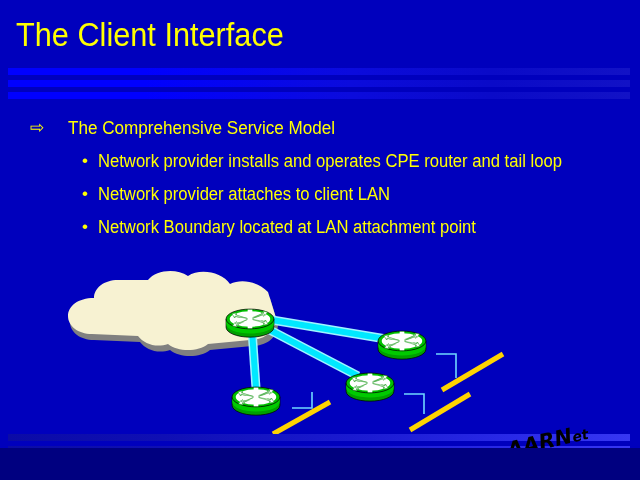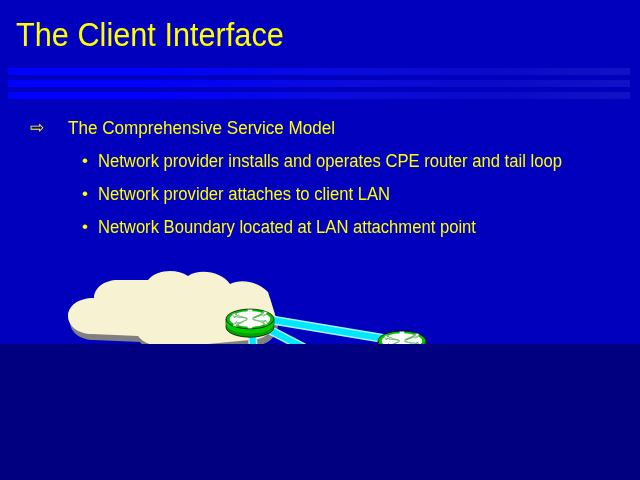--- a/index.html
+++ b/index.html
@@ -3,21 +3,21 @@
 <meta charset="utf-8">
 <style>
   html, body {
     margin: 0;
     padding: 0;
     background: #000080;
   }
   #slide {
     position: relative;
     width: 640px;
-    height: 344px;
+    height: 448px;
     background: #0000bd;
     overflow: hidden;
     font-family: "Liberation Sans", sans-serif;
   }
 
   
   #title {
     position: absolute;
     left: 16px;
     top: 16px;

